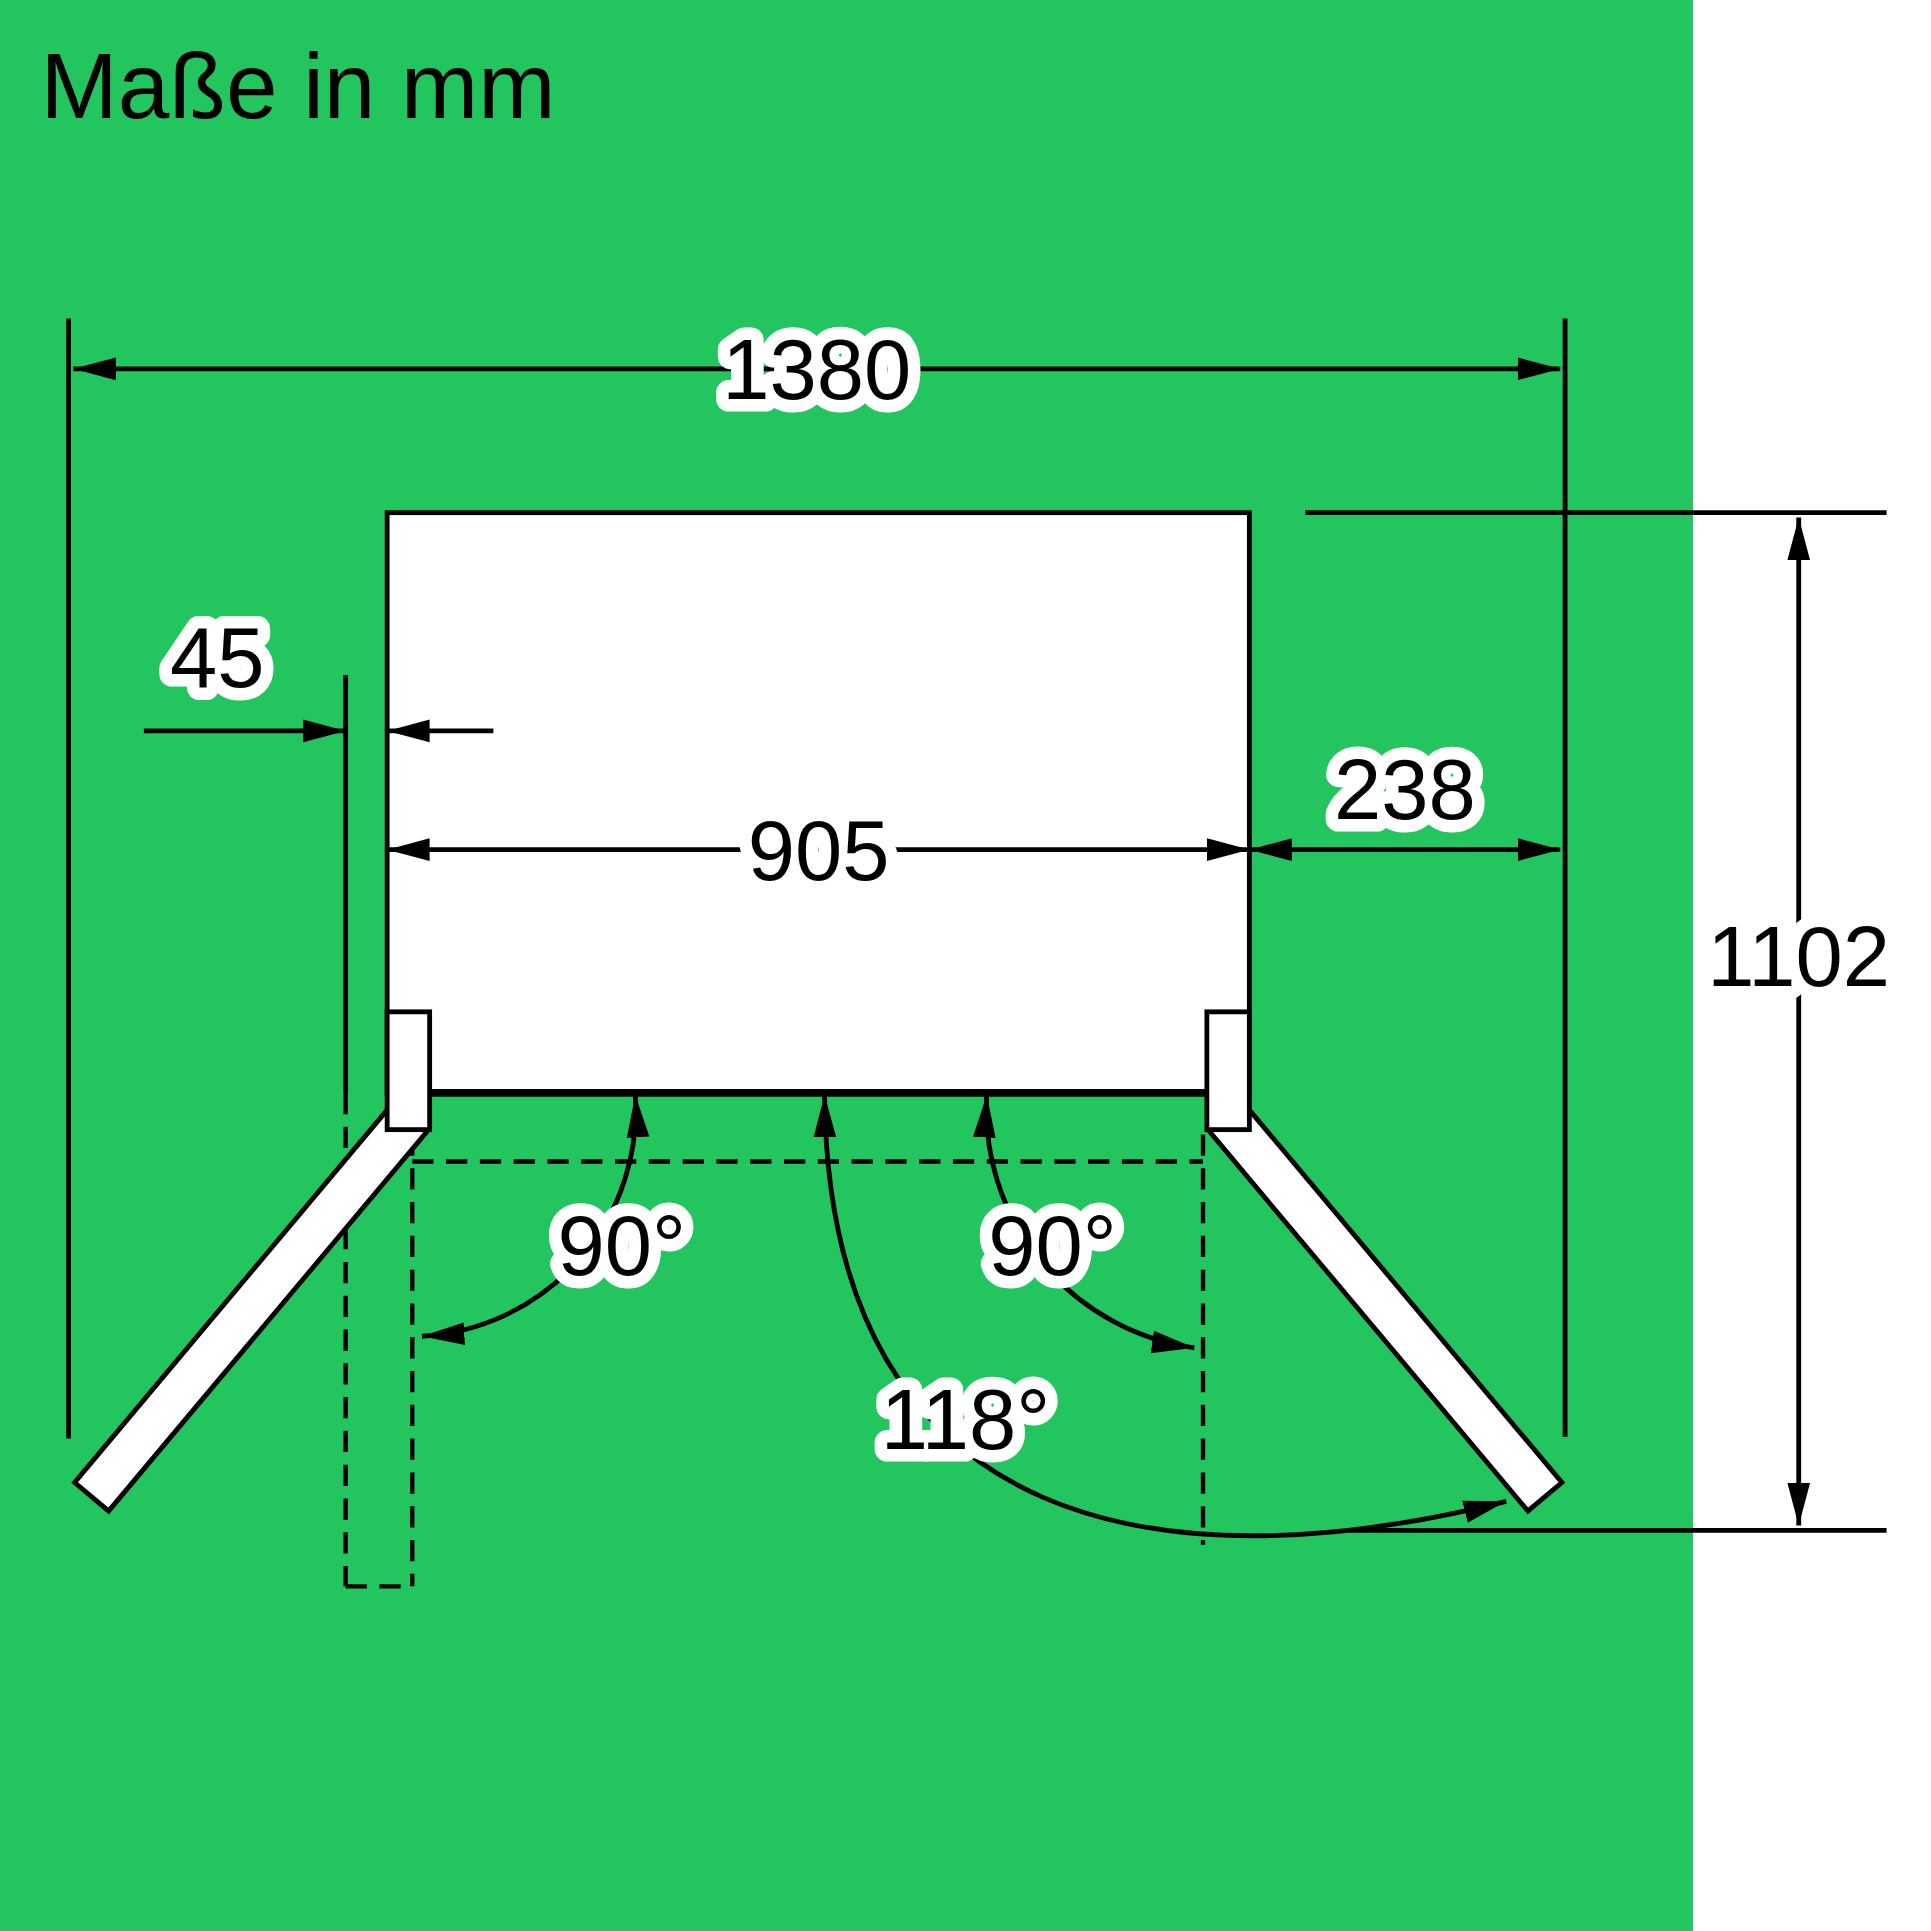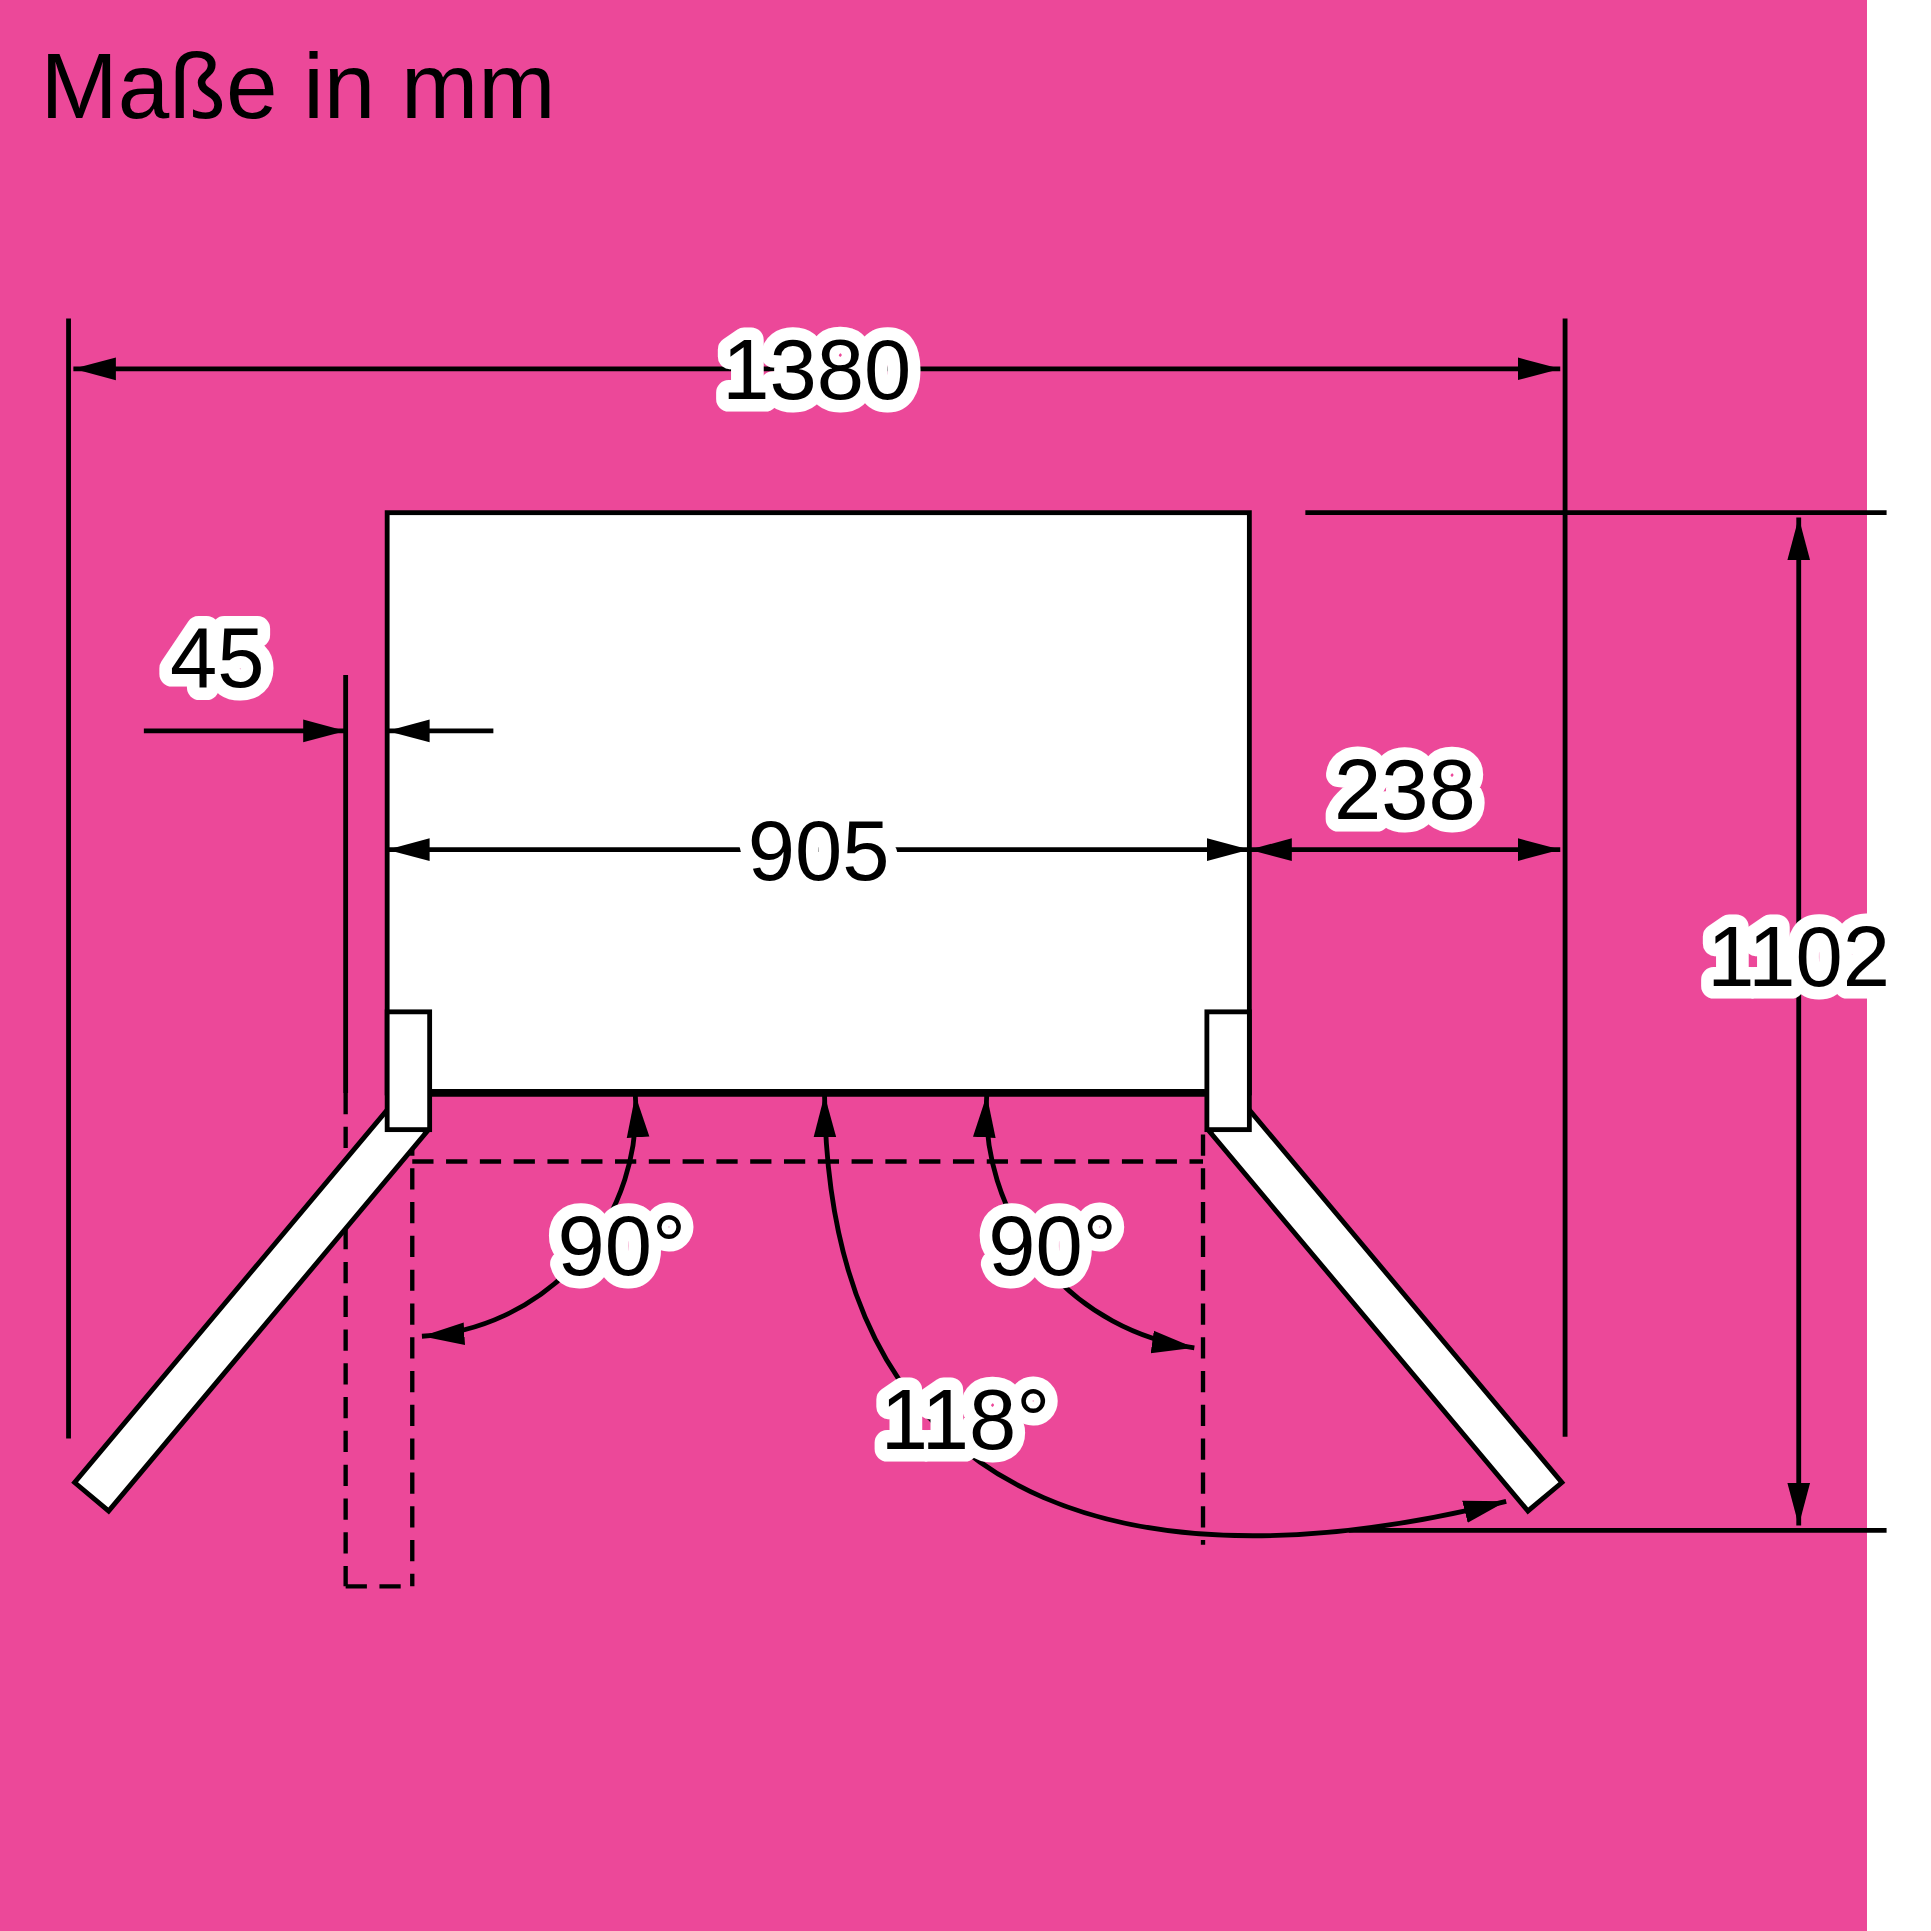--- a/index.html
+++ b/index.html
@@ -1,20 +1,20 @@
 <!DOCTYPE html>
 <html><head>
 <meta charset="utf-8">
 <style>
   html, body { margin: 0; padding: 0; background: #ffffff; }
   .stage {
     position: relative;
-    width: 1867px;
+    width: 1693px;
     height: 1931px;
-    background: #ec4899;
+    background: #22c55e;
     font-family: "Liberation Sans", "DejaVu Sans", sans-serif;
     text-align: right;
   }
   svg { display: block; }
   .ln   { stroke: #000; stroke-width: 5; fill: none; }
   .ln-thick { stroke: #000; stroke-width: 8; fill: none; }
   .dash { stroke: #000; stroke-width: 4.5; fill: none; stroke-dasharray: 22 13; }
   .part { stroke: #000; stroke-width: 5; fill: #ffffff; }
   .arc  { stroke: #000; stroke-width: 5; fill: none; }
   .dim-text {

